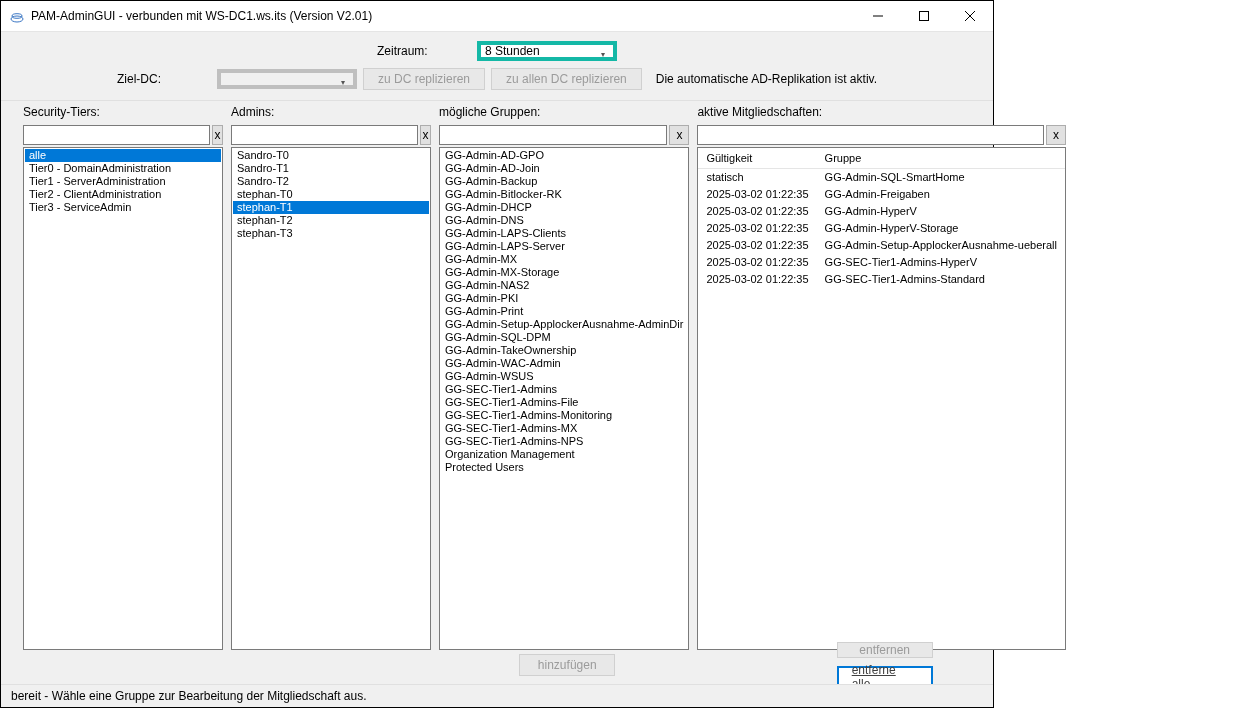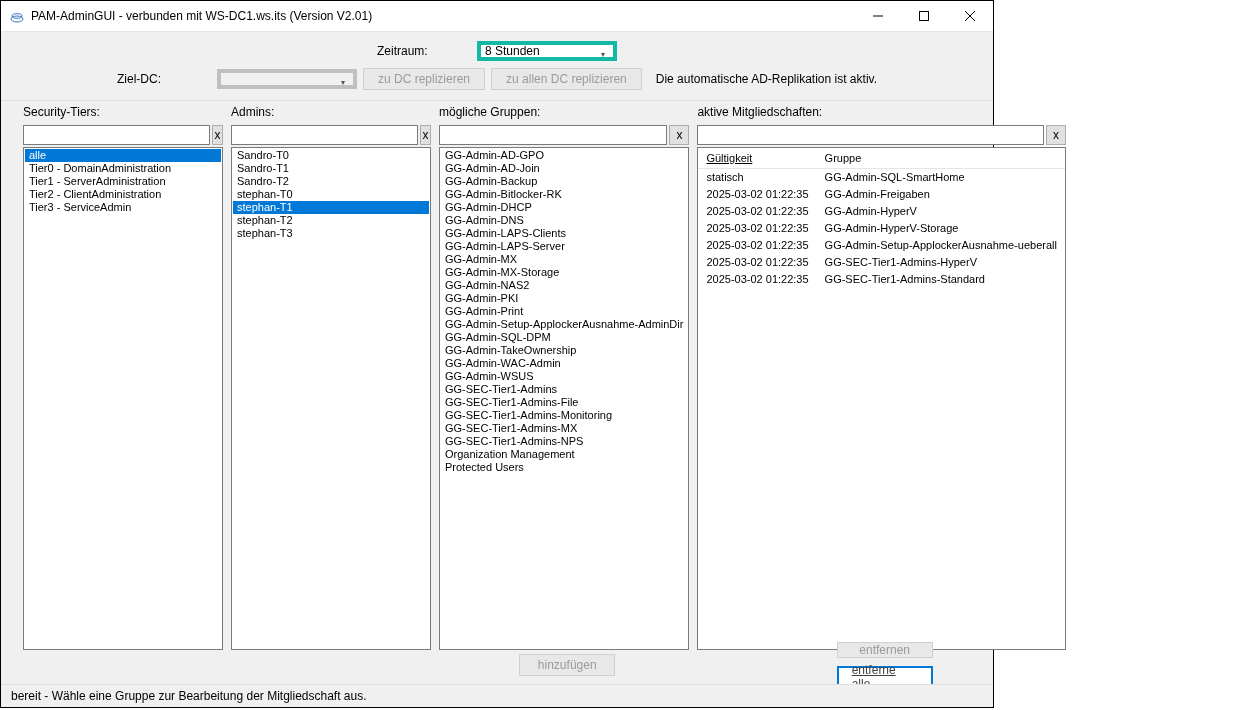--- a/index.html
+++ b/index.html
@@ -198,21 +198,21 @@
     border-bottom: 1px solid #e5e5e5;
     position: sticky;
     top: 0;
     background: #fff;
   }
   .table-box td {
     padding: 1px 8px;
     line-height: 15px;
     white-space: nowrap;
   }
-  .table-box th:first-child { width: 130px; text-decoration: underline; }
+  .table-box th:first-child { width: 130px; }
 
   .col-footer {
     height: 30px;
     display: flex;
     align-items: center;
     justify-content: center;
     gap: 8px;
   }
   .col-footer.right { justify-content: center; flex-direction: column; }
 

